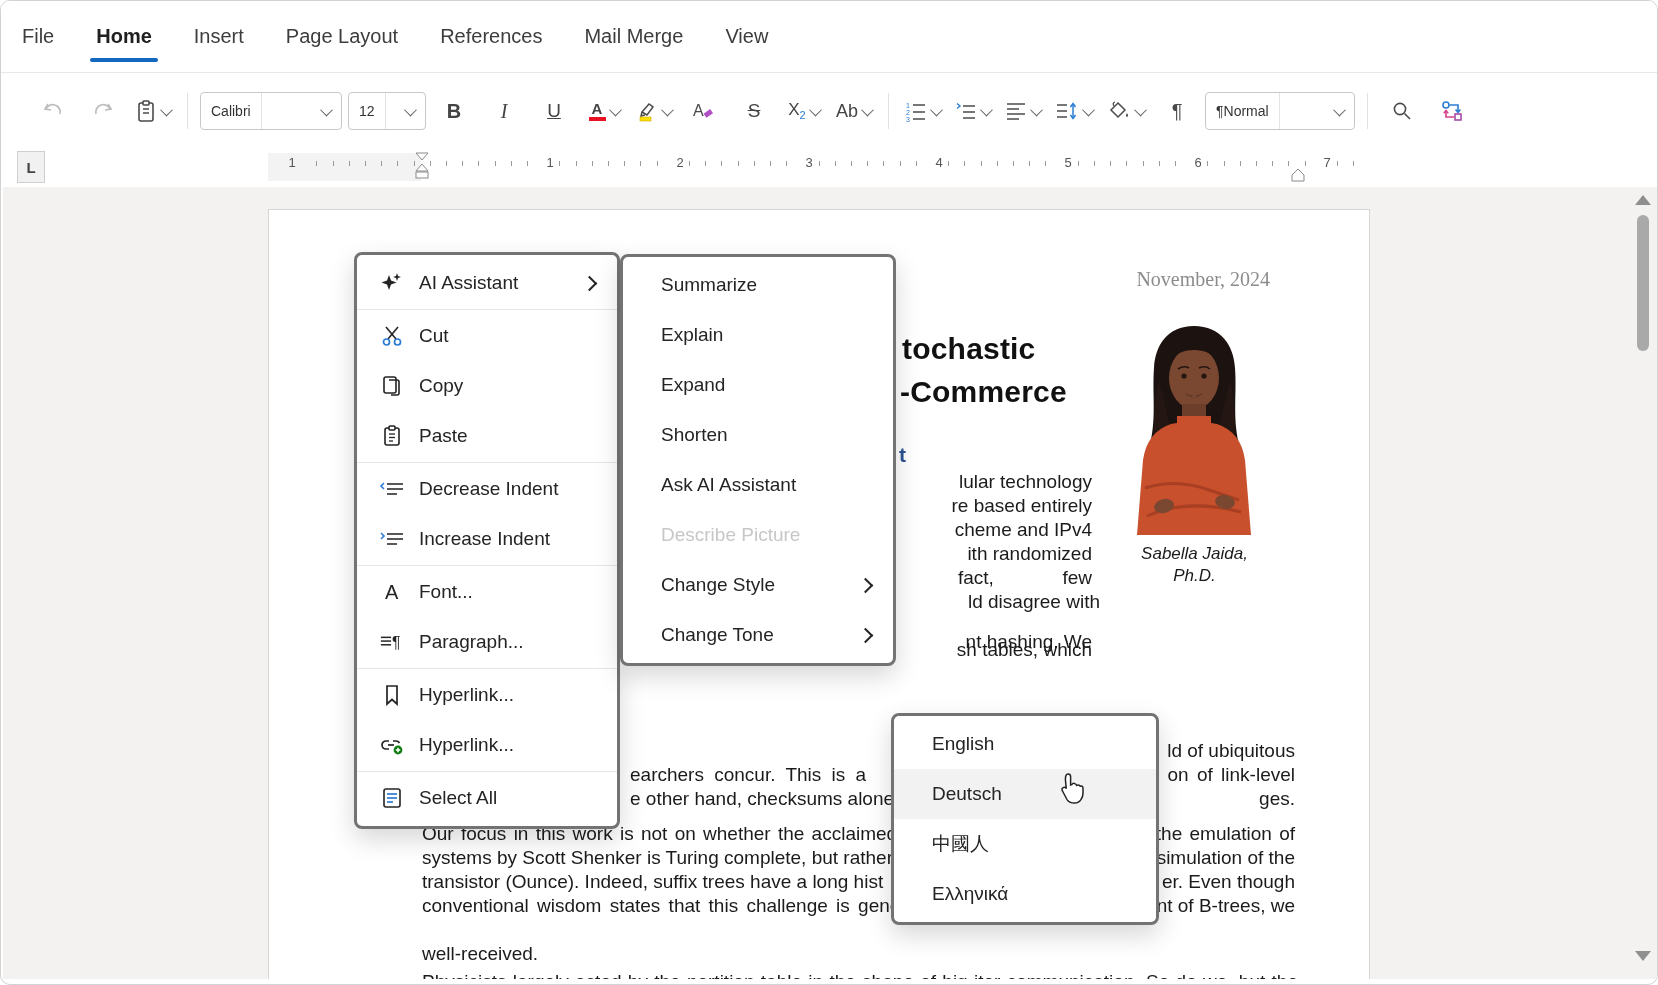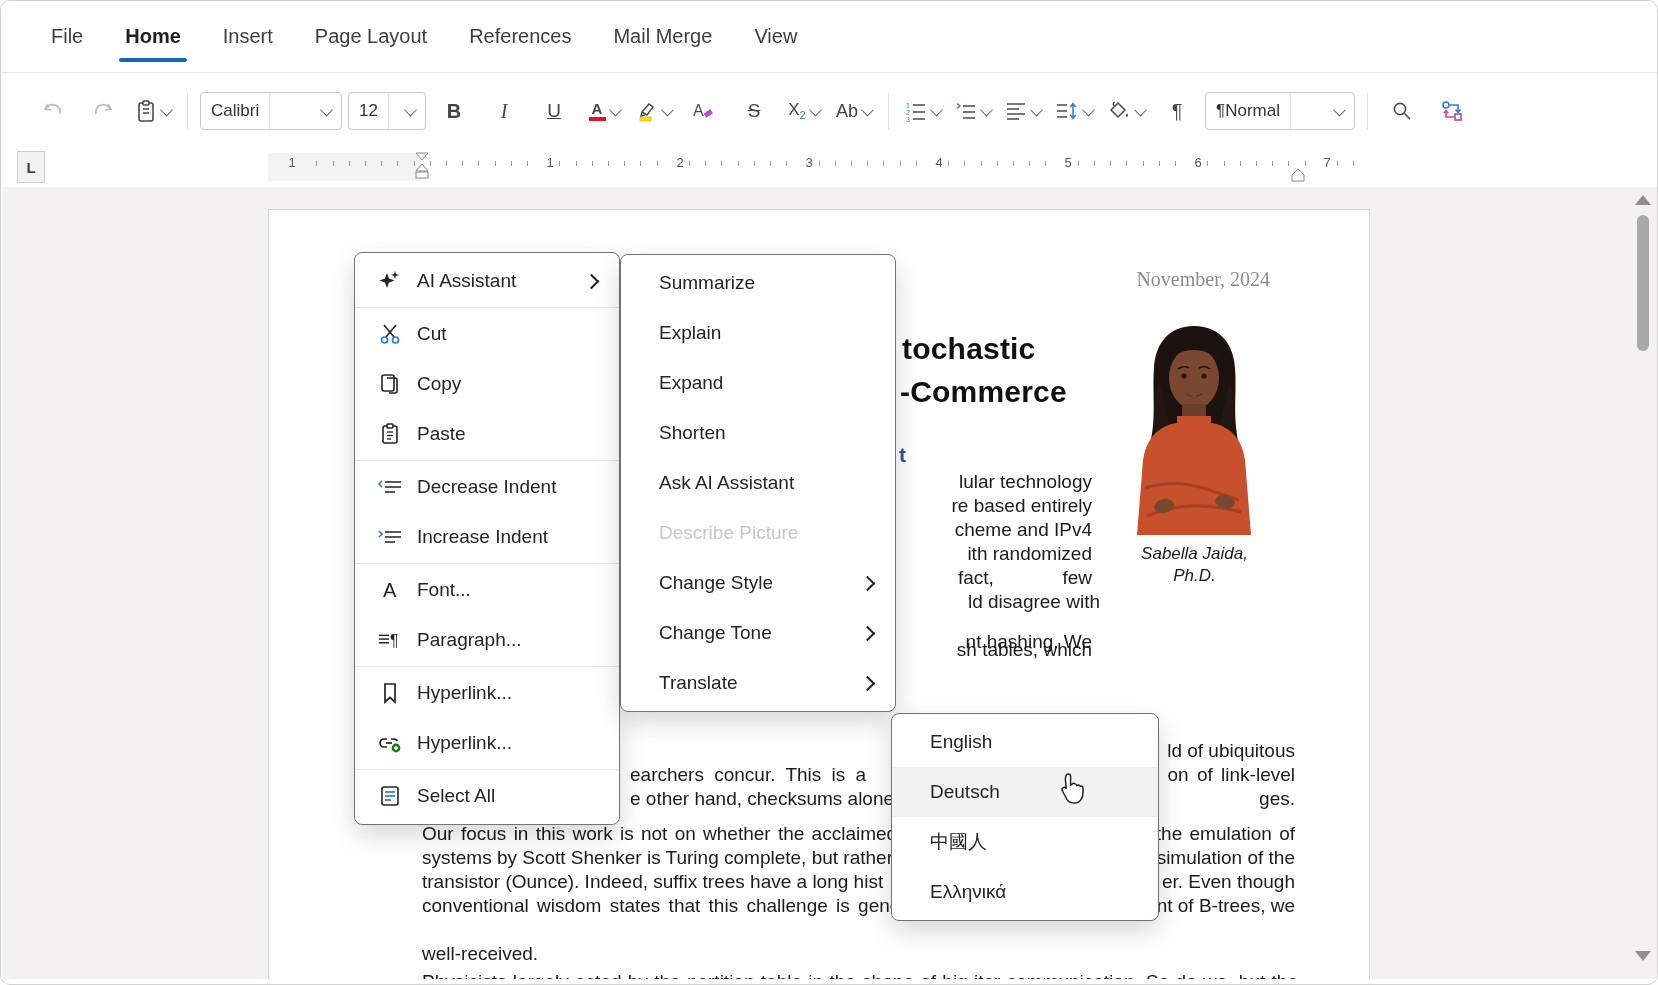--- a/index.html
+++ b/index.html
@@ -1,34 +1,34 @@
 <!DOCTYPE html>
 <html><head>
 <meta charset="utf-8">
 <style>
   html,body{margin:0;padding:0;background:#ffffff;font-family:"Liberation Sans",sans-serif;}
   #stage{position:relative;width:1658px;height:985px;background:#fff;border:1.5px solid #d2d2d2;
          border-radius:10px;overflow:hidden;box-sizing:border-box;}
 
   
   .tabsrow{position:absolute;left:0;top:0;width:100%;height:72px;background:#fff;
-           border-bottom:1px solid #e8e8e8;display:flex;align-items:center;padding-left:48px;gap:38px;box-sizing:border-box;}
+           border-bottom:1px solid #e8e8e8;display:flex;align-items:center;padding-left:19px;gap:38px;box-sizing:border-box;}
   .tab{font-size:20px;color:#3d3d3d;position:relative;cursor:default;padding:6px 2px;}
   .tab.active{font-weight:bold;color:#202020;}
   .tab.active::after{content:"";position:absolute;left:-4px;right:-4px;bottom:-8px;height:4px;background:#1168bd;border-radius:2px;}
 
   
   .toolbar{position:absolute;left:0;top:72px;width:100%;height:76px;background:#fff;display:flex;
            align-items:center;padding-left:30px;gap:6px;box-sizing:border-box;}
   .tbtn{height:40px;min-width:36px;display:flex;align-items:center;justify-content:center;gap:5px;
         border-radius:4px;color:#444;font-size:18px;padding:0 4px;}
   .tbtn.disabled{color:#bdbdbd;}
   .tsep{width:1px;height:36px;background:#e1e1e1;margin:0 6px;}
   .combo{height:38px;border:1px solid #c8c8c8;border-radius:4px;display:flex;align-items:center;
-         padding:0 10px;font-size:17px;color:#333;background:#fff;box-sizing:border-box;justify-content:space-between;}
+         padding:0 10px;font-size:14px;color:#333;background:#fff;box-sizing:border-box;justify-content:space-between;}
   .combo .cval{padding-right:10px;border-right:1px solid #e3e3e3;height:100%;display:flex;align-items:center;}
   .chev{width:8px;height:8px;border-right:1.7px solid #5f5f5f;border-bottom:1.7px solid #5f5f5f;
         transform:rotate(45deg) translate(-1px,-1px);flex:none;}
   .glyphB{font-weight:bold;font-size:20px;}
   .glyphI{font-family:"Liberation Serif",serif;font-style:italic;font-size:20px;}
   .glyphU{text-decoration:underline;font-size:19px;}
   .glyphS{text-decoration:line-through;font-size:19px;}
   .acolor{display:flex;flex-direction:column;align-items:center;line-height:1;}
   .acolor .a{font-weight:bold;font-size:15px;color:#444;}
   .acolor .bar{width:17px;height:4px;background:#e81123;margin-top:1px;}
@@ -58,21 +58,21 @@
   .caption{position:absolute;font-style:italic;font-size:17px;color:#1b1b1b;text-align:center;line-height:22px;}
 
   
   .sb-up{position:absolute;left:1632px;top:8px;width:0;height:0;border-left:8px solid transparent;
          border-right:8px solid transparent;border-bottom:10px solid #8f8f8f;}
   .sb-thumb{position:absolute;left:1634px;top:28px;width:12px;height:136px;background:#a9a9a9;border-radius:6px;}
   .sb-down{position:absolute;left:1632px;top:764px;width:0;height:0;border-left:8px solid transparent;
          border-right:8px solid transparent;border-top:10px solid #8f8f8f;}
 
   
-  .menu{position:absolute;background:#fff;border:1px solid #737373;border-radius:8px;
+  .menu{position:absolute;background:#fff;border:3px solid #737373;border-radius:8px;
         box-shadow:0 10px 26px rgba(0,0,0,.16);padding:3px 0;box-sizing:border-box;}
   .mrow{height:50px;display:flex;align-items:center;position:relative;}
   .mrow.hover{background:#f2f2f2;text-align:center;}
   .micon{width:26px;height:26px;margin-left:22px;margin-right:14px;flex:none;display:flex;align-items:center;justify-content:center;}
   .mlabel{font-size:19px;color:#242424;}
   .mlabel.disabled{color:#c7c7c7;}
   .msep{height:1px;background:#e6e6e6;margin:1px 0;}
   .mchev{position:absolute;right:22px;width:9px;height:9px;border-top:2px solid #242424;border-right:2px solid #242424;transform:rotate(45deg);}
   .plain .mlabel{margin-left:38px;}
 
@@ -516,24 +516,20 @@
         <span class="mlabel disabled">Describe Picture</span>
       </div>
       <div class="mrow">
         <span class="mlabel">Change Style</span>
         <span class="mchev"></span>
       </div>
       <div class="mrow">
         <span class="mlabel">Change Tone</span>
         <span class="mchev"></span>
       </div>
-      <div class="mrow">
-        <span class="mlabel">Translate</span>
-        <span class="mchev"></span>
-      </div>
     </div>
   <div class="menu plain" id="trsub" style="left:890px;top:712px;width:268px;z-index:12;">
       <div class="mrow">
         <span class="mlabel">English</span>
       </div>
       <div class="mrow hover">
         <span class="mlabel">Deutsch</span>
       </div>
       <div class="mrow">
         <span class="mlabel">中國人</span>

